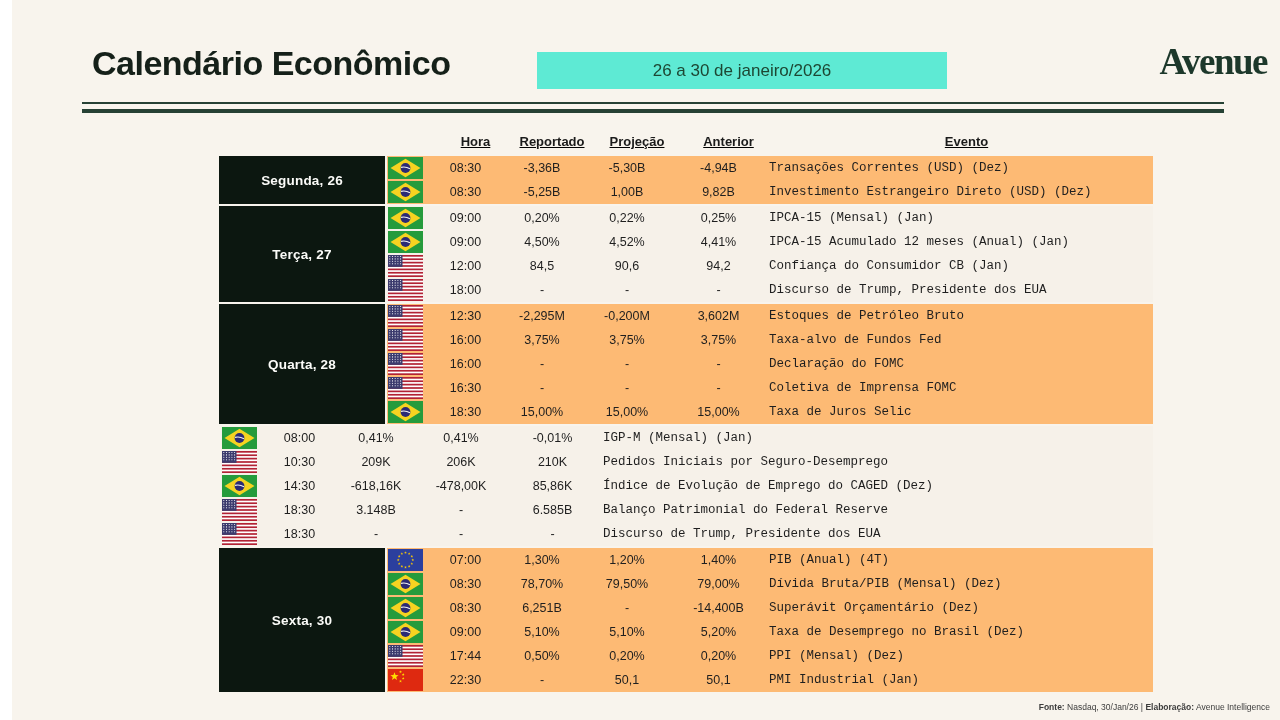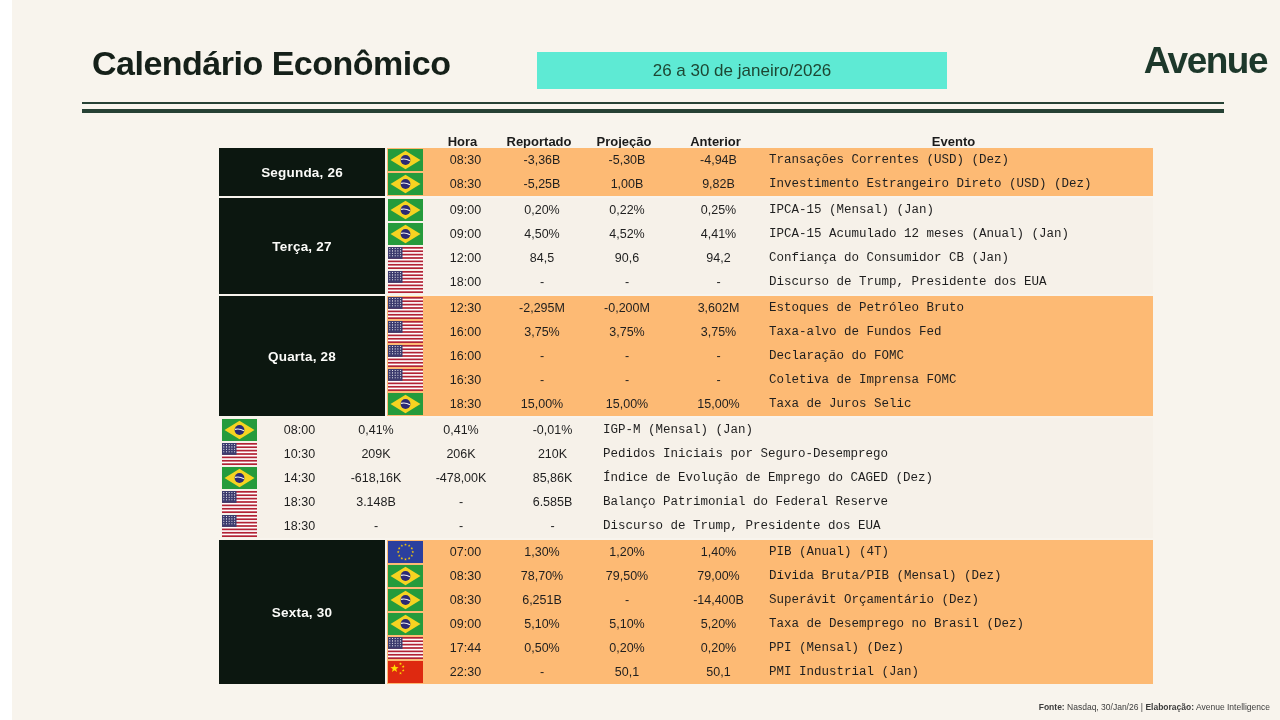--- a/index.html
+++ b/index.html
@@ -4,31 +4,31 @@
 <style>
   * { margin:0; padding:0; box-sizing:border-box; }
   body { width:1280px; height:720px; font-family:"Liberation Sans", sans-serif; }
   .page { position:relative; width:1280px; height:720px; background:#f8f4ed; overflow:hidden;margin-left:12px; }
 
   .title { position:absolute; left:80px; top:44px; font-size:34px; font-weight:bold;
            color:#152019; letter-spacing:-0.5px; }
   .banner { position:absolute; left:525px; top:52px; width:410px; height:37px; background:#5eead4;
             display:flex; align-items:center; justify-content:center; font-size:17px; color:#1d4733; }
   .logo { position:absolute; left:1105px; top:40px; width:150px; text-align:right; font-size:37px;
-          font-weight:bold; color:#1d382b; letter-spacing:-1.5px; }
+          font-weight:bold; color:#1d382b; letter-spacing:-1.5px;font-family:Liberation Serif, serif; }
 
   .rule-thin  { position:absolute; left:70px; width:1142px; top:102px; height:2px; background:#264134; }
   .rule-thick { position:absolute; left:70px; width:1142px; top:109px; height:4px; background:#264134; }
 
-  .thead { position:absolute; left:204px; top:131px; width:934px; height:21px; display:grid;
-           grid-template-columns:205px 83px 70px 100px 83px 1fr; }
+  .thead { position:absolute; left:217px; top:131px; width:934px; height:21px; display:grid;
+           grid-template-columns:205px 83px 70px 100px 83px 1fr;text-decoration:underline; }
   .thead .th { display:flex; align-items:center; justify-content:center; font-size:13px;
                font-weight:bold; color:#1b1b1b; }
 
-  .tbody { position:absolute; left:207px; top:148px; width:934px; }
+  .tbody { position:absolute; left:207px; top:156px; width:934px; }
   .group { display:flex; margin-bottom:2px; }
   .day { width:166px; background:#0c1710; color:#fbfbf8; display:flex; align-items:center;
          justify-content:center; font-size:13.5px; font-weight:bold; letter-spacing:0.2px; }
   .rows { flex:1; display:flex; flex-direction:column; }
   .row { height:24px; display:grid; grid-template-columns:39px 83px 70px 100px 83px 1fr;
          align-items:center; }
   .group.odd  .row { background:#fdba74; }
   .group.even .row { background:#f6f1e9; }
   .cell { font-size:12.5px; color:#1f1f1f; text-align:center; white-space:nowrap; }
   .cell.evento { text-align:left; padding-left:9px;font-family:Liberation Mono, monospace; }

